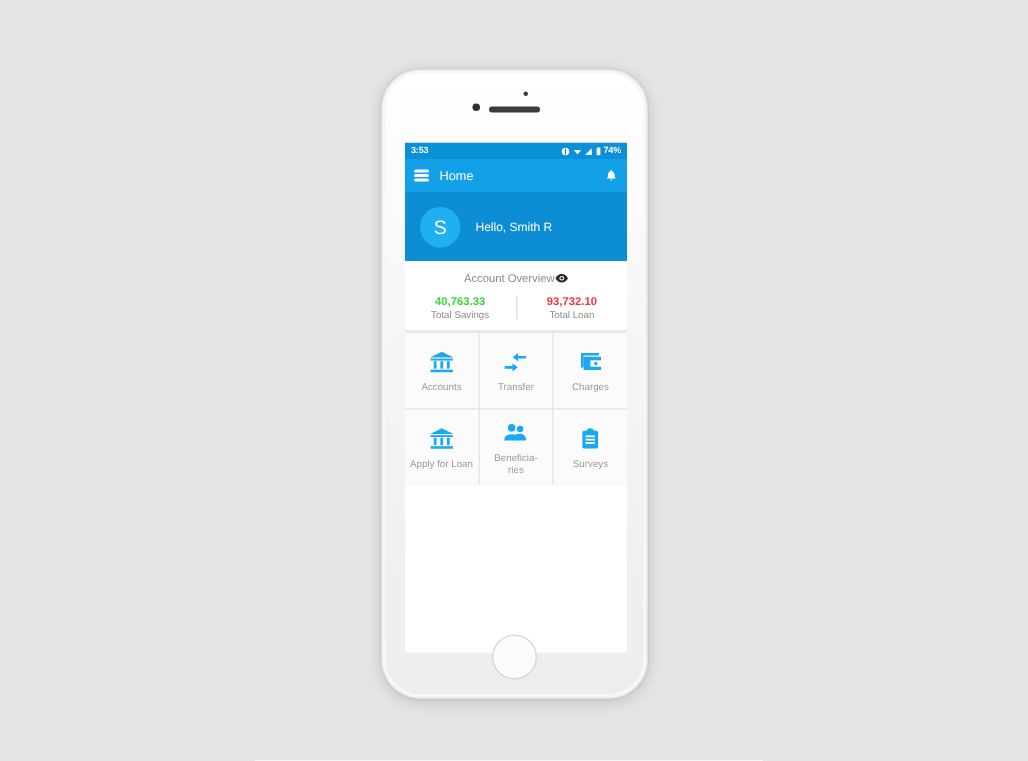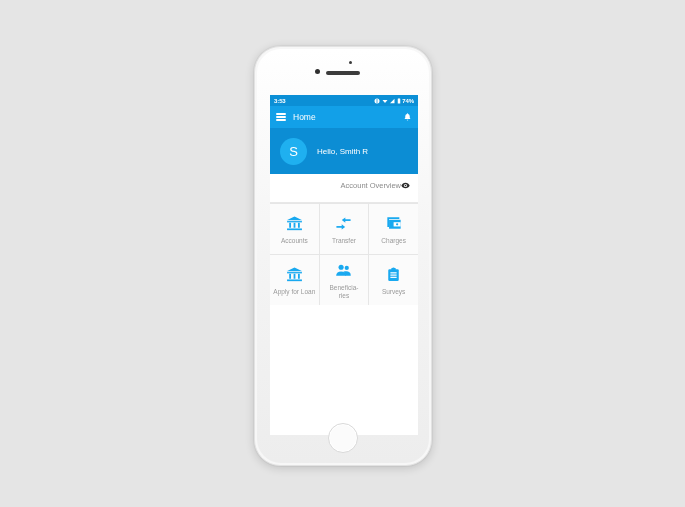--- a/index.html
+++ b/index.html
@@ -132,21 +132,21 @@
 
   
   .overview {
     background: #ffffff;
     border-bottom: 1px solid #e8e8e8;
     padding: 7px 0 6px 0;
   }
   .ov-head {
     display: flex;
     align-items: center;
-    justify-content: flex-end;
+    justify-content: center;
     padding: 0 8px 6px 8px;
   }
   .ov-title { font-size: 7.5px; color: #8b8b8b; }
   .eye-icon { display: block; }
 
   .stats { display: flex; align-items: stretch; }
   .stat { flex: 1; text-align: center; }
   .stat-value { font-size: 7.5px; font-weight: bold; }
   .stat-value.green { color: #3fd43f; }
   .stat-value.red { color: #f0383a; }
@@ -229,20 +229,31 @@
 
       <div class="overview">
         <div class="ov-head">
           <span class="ov-title">Account Overview</span>
           <svg class="eye-icon" width="9" height="9" viewBox="0 0 24 24">
             <path d="M12 4.5C7 4.5 2.7 7.6 1 12c1.7 4.4 6 7.5 11 7.5s9.3-3.1 11-7.5c-1.7-4.4-6-7.5-11-7.5z" fill="#2b2b2b"></path>
             <circle cx="12" cy="12" r="4.2" fill="#ffffff"></circle>
             <circle cx="12" cy="12" r="2.2" fill="#2b2b2b"></circle>
           </svg>
         </div>
+        <div class="stats">
+          <div class="stat">
+            <div class="stat-value green">40,763.33</div>
+            <div class="stat-label">Total Savings</div>
+          </div>
+          <div class="stat-div"></div>
+          <div class="stat">
+            <div class="stat-value red">93,732.10</div>
+            <div class="stat-label">Total Loan</div>
+          </div>
+        </div>
       </div>
 
       <div class="grid">
 
         <div class="tile">
           <span class="tile-icon">
             <svg width="17" height="17" viewBox="0 0 24 24">
               <path d="M12 2 L23 7.5 L1 7.5 Z" fill="#19a9f0"></path>
               <rect x="1.5" y="8.6" width="21" height="1.8" fill="#19a9f0"></rect>
               <rect x="4.5" y="11" width="2.6" height="7" fill="#19a9f0"></rect>

